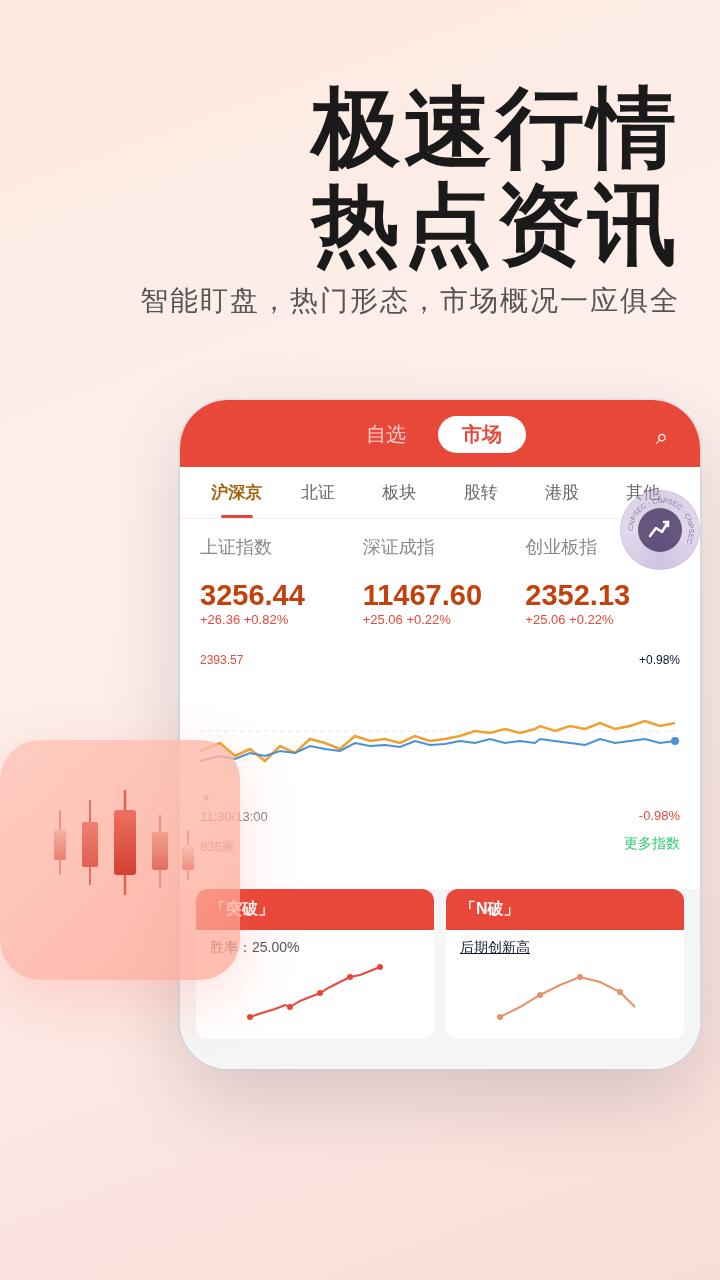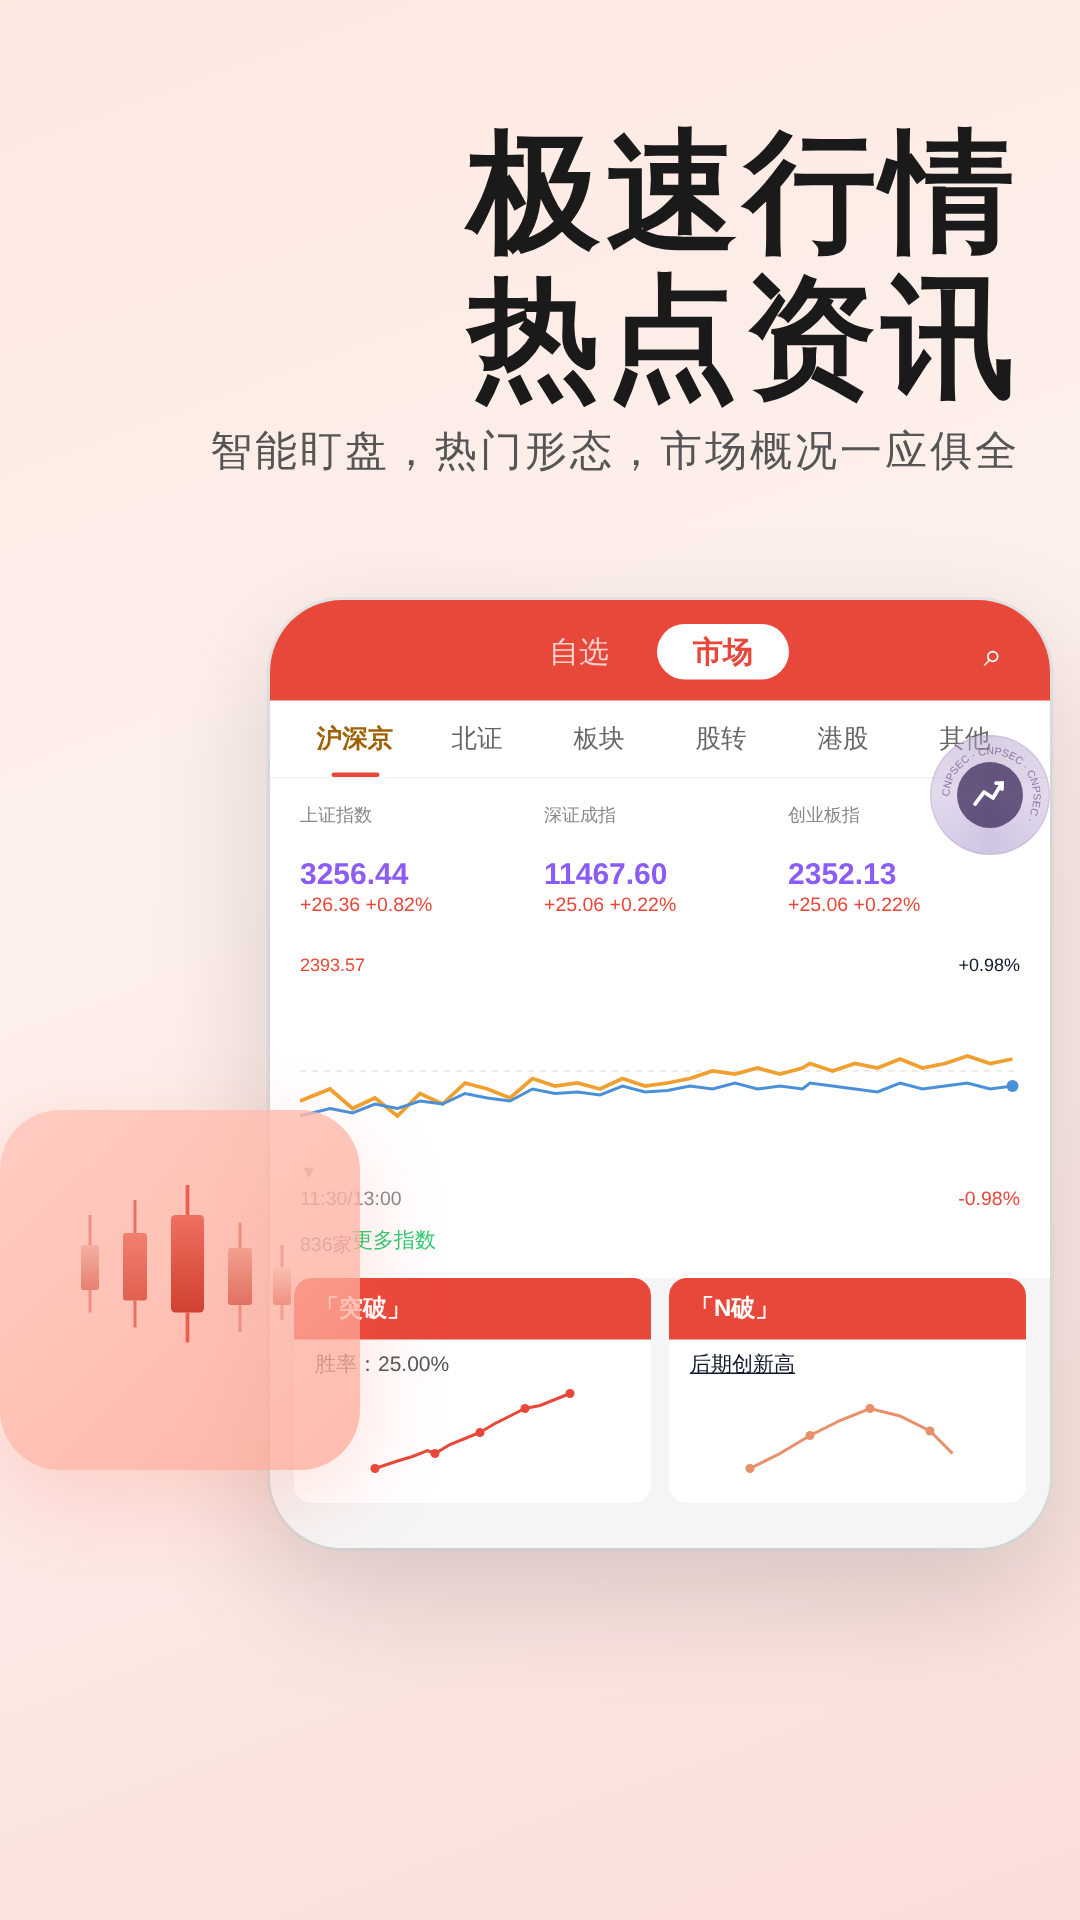--- a/index.html
+++ b/index.html
@@ -160,29 +160,29 @@
       display: flex;
       gap: 8px;
     }
 
     .index-item {
       flex: 1;
       text-align: left;
     }
 
     .index-name {
-      font-size: 12px;
+      font-size: 18px;
       color: #888;
       margin-bottom: 20px;
     }
 
     .index-value {
-      font-size: 20px;
+      font-size: 29px;
       font-weight: 700;
-      color: #8b5cf6;
+      color: #c2410c;
       margin-top: 16px;
     }
 
     .index-change {
       font-size: 13px;
       color: #e8483a;
     }
 
     
     .chart-area {
@@ -348,21 +348,21 @@
         <span class="chart-down-indicator">▼</span>
       </div>
 
       <div style="display:flex; justify-content:space-between; align-items:center; padding: 2px 0 8px;">
         <div>
           <span style="font-size:13px; color:#888;">11:30/13:00</span>
         </div>
         <span style="font-size:13px; color:#e8483a; margin-left: 8px;">-0.98%</span>
       </div>
 
-      <div style="display:flex; justify-content:flex-start; align-items:center; padding-bottom: 8px;">
+      <div style="display:flex; justify-content:space-between; align-items:center; padding-bottom: 28px;">
         <span style="font-size:13px; color:#888;">836家</span>
         <span class="more-indices">更多指数</span>
       </div>
     </div>
 
     <div style="background:#f5f5f5; padding: 0 16px 30px; display:flex; gap:12px;">
 
       <div style="flex:1; background:white; border-radius:12px; overflow:hidden;">
         <div style="background:#e8483a; padding: 10px 14px;">
           <span style="color:white; font-size:16px; font-weight:600;">「突破」</span>

